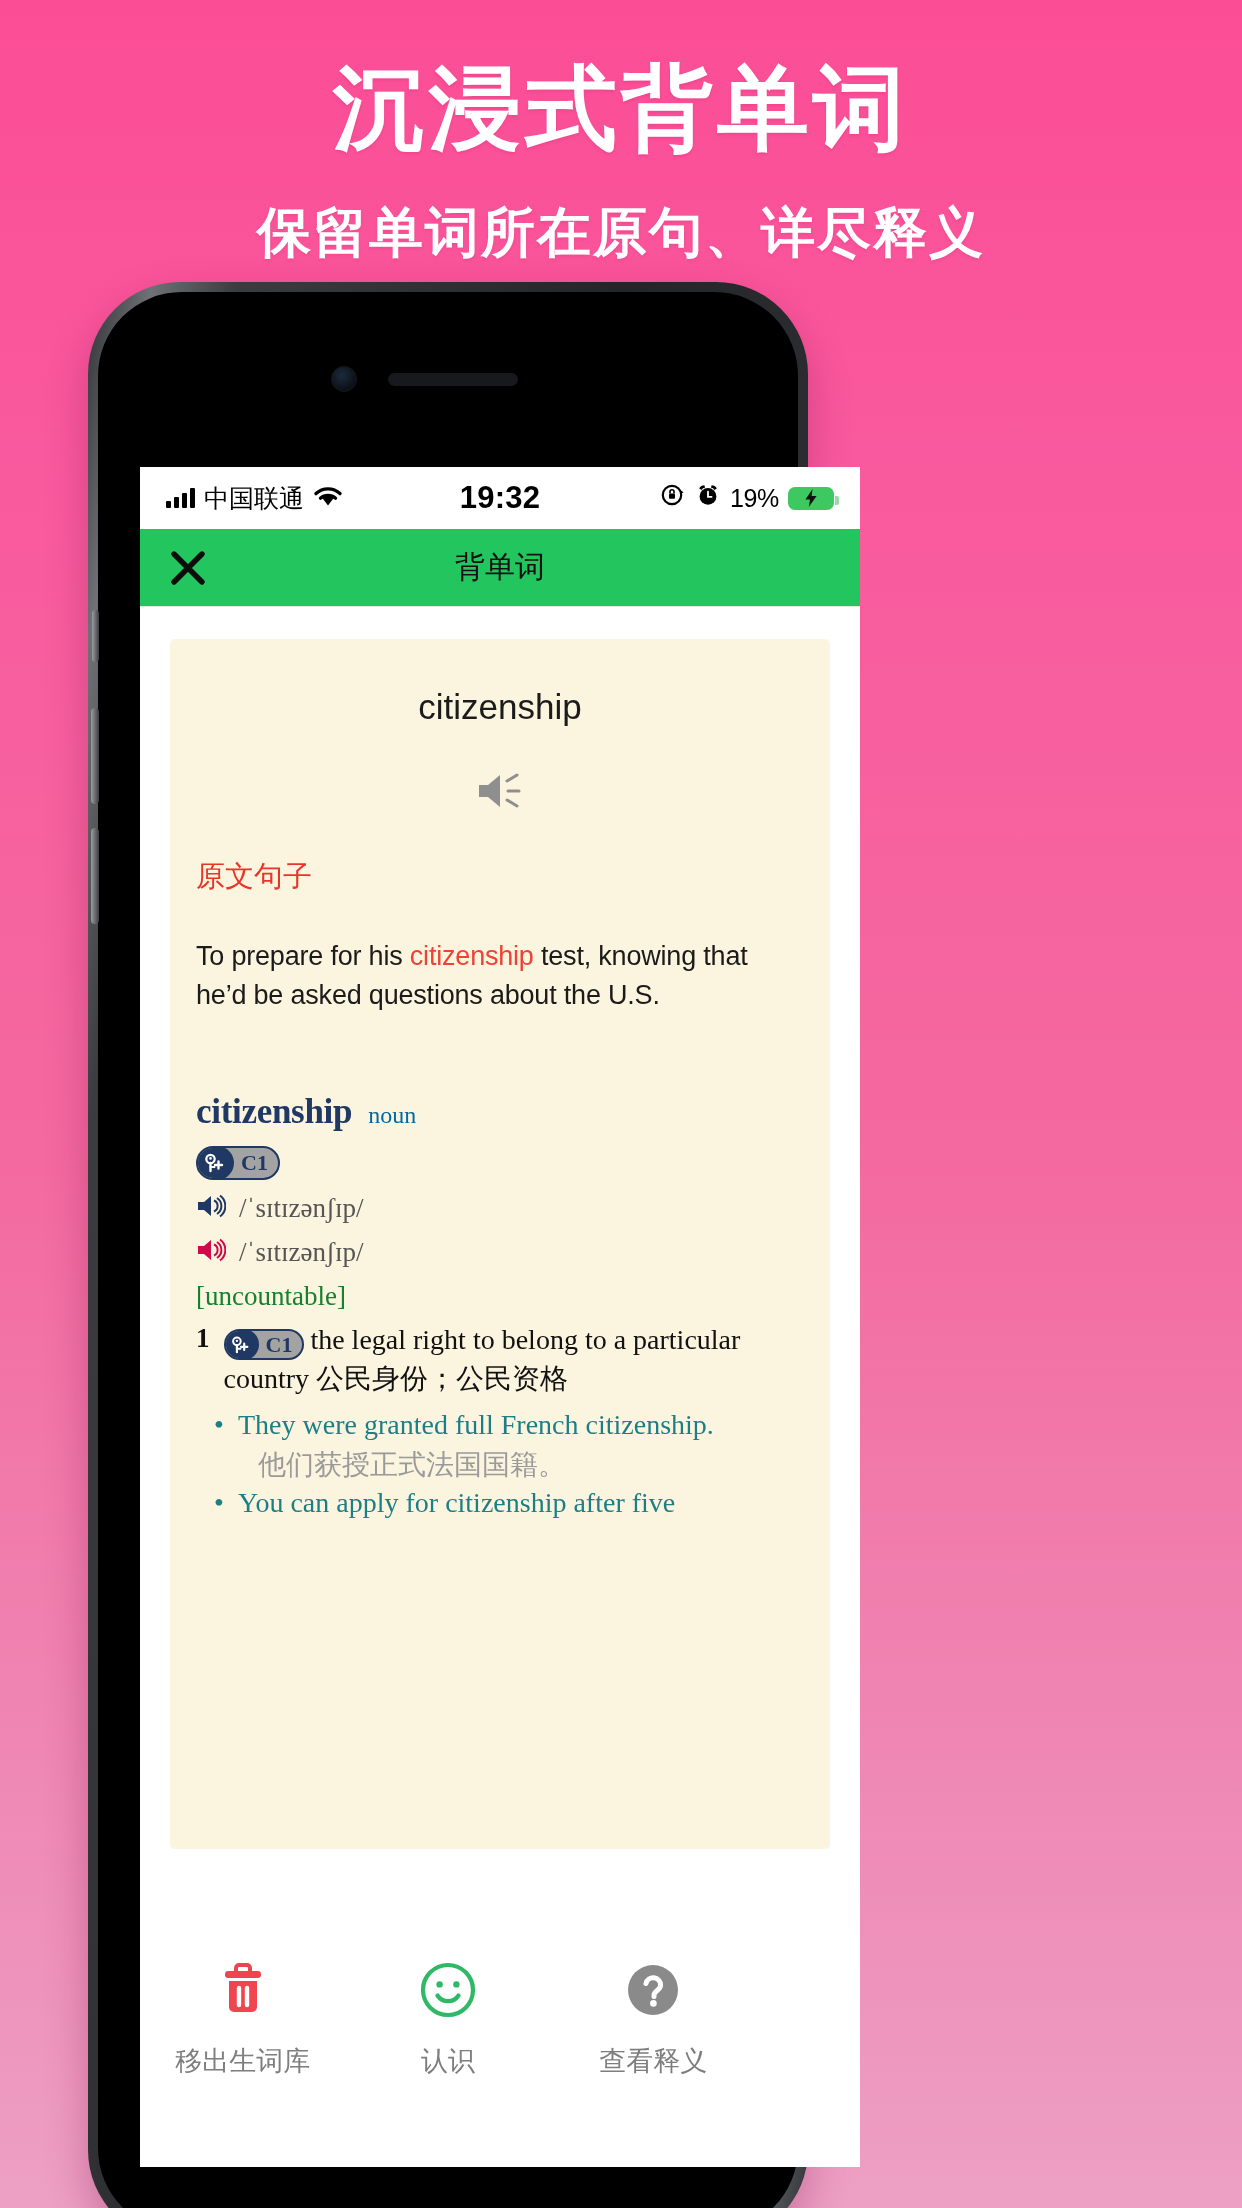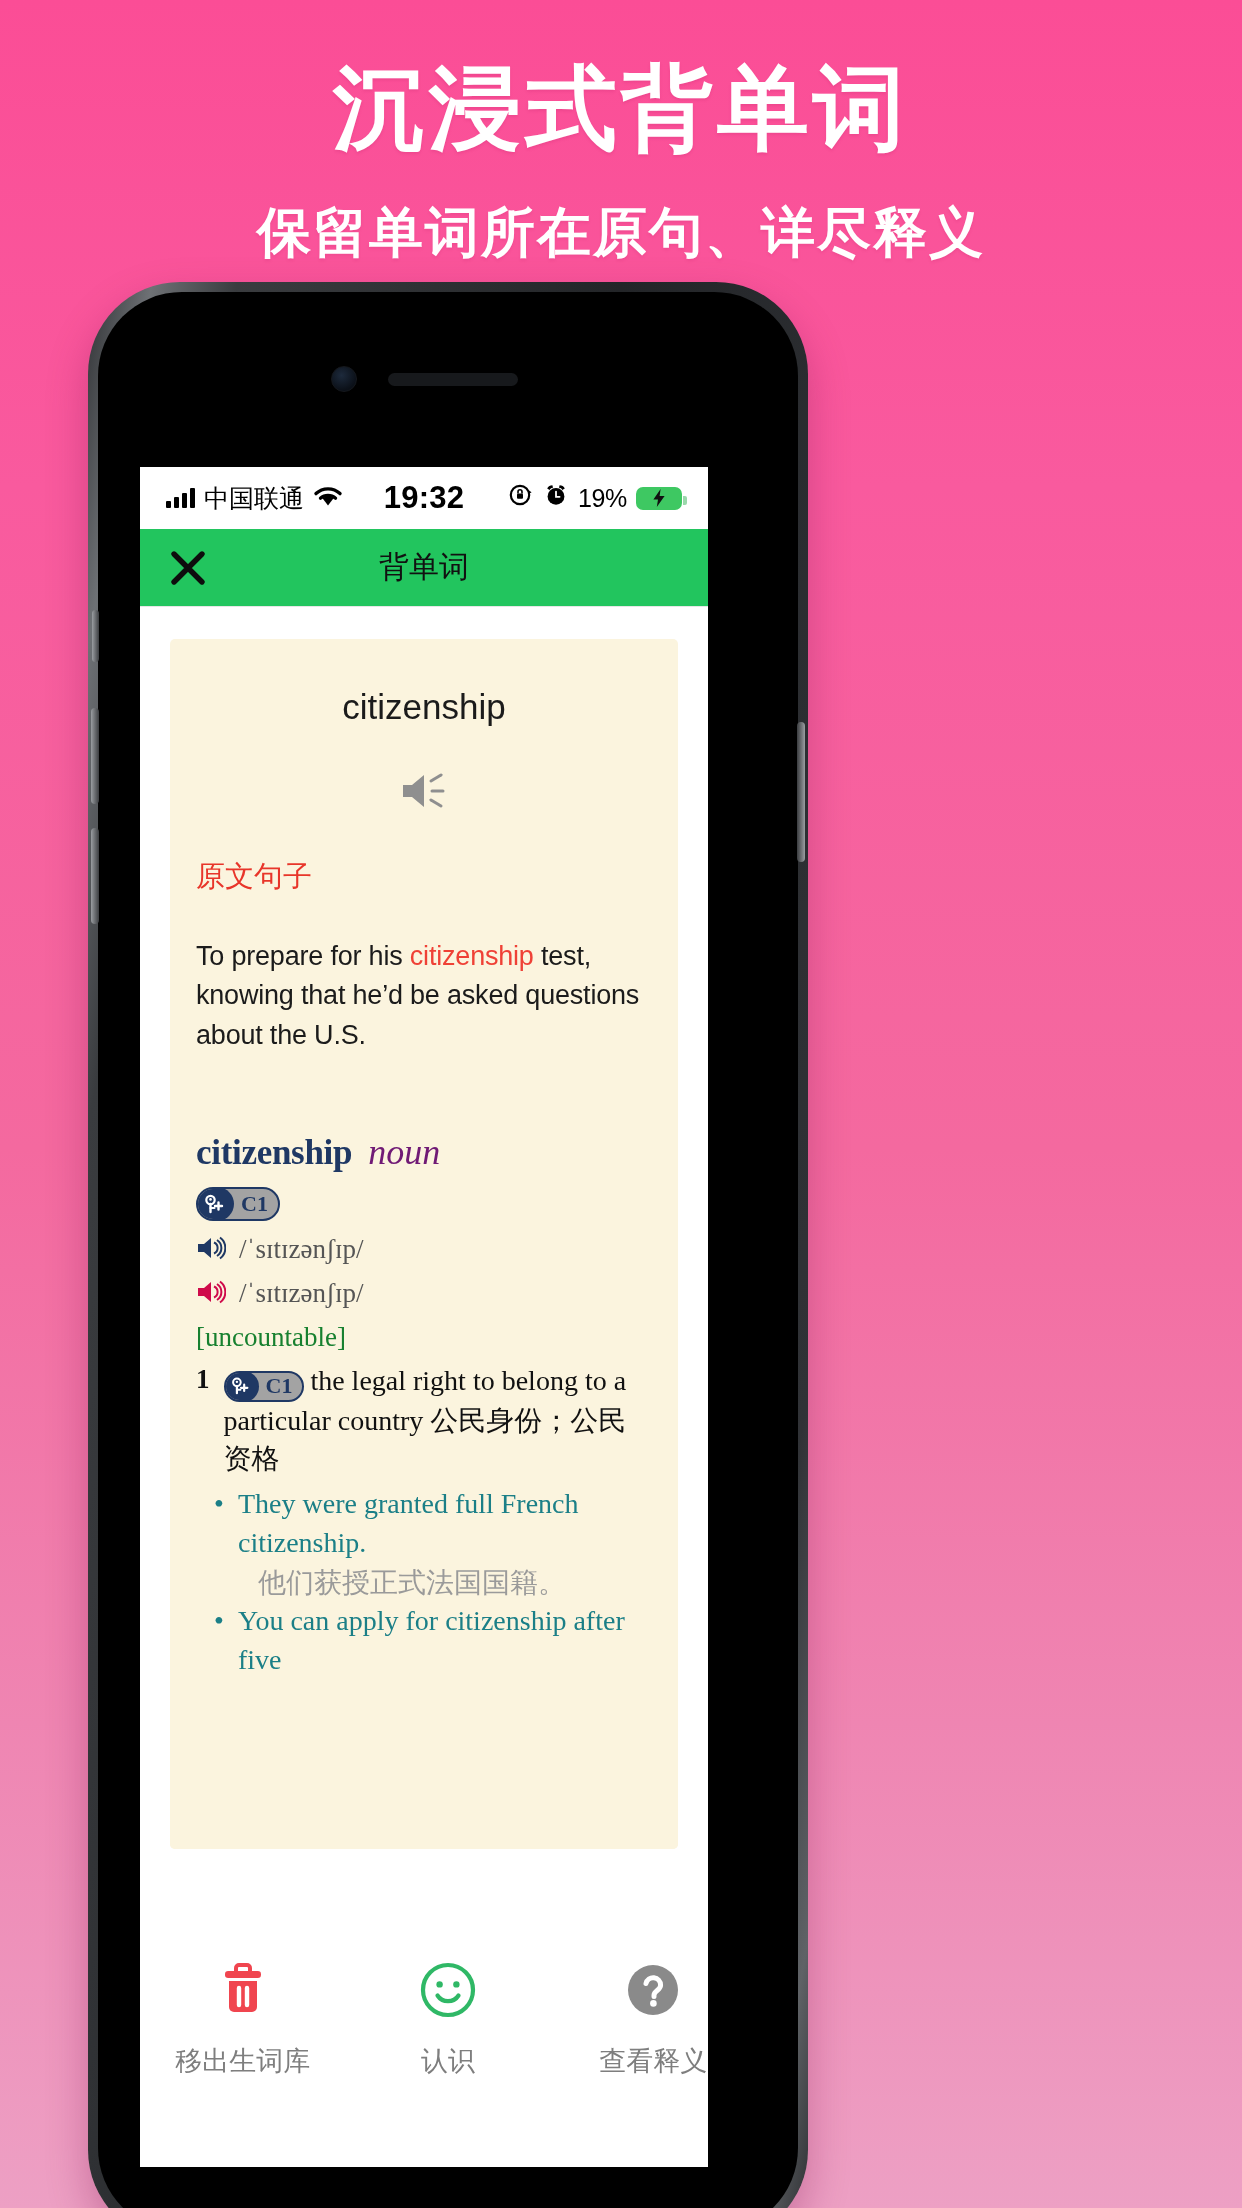--- a/index.html
+++ b/index.html
@@ -63,21 +63,21 @@
   .btn-vup  { position:absolute; left:-7px; top:416px; width:8px; height:96px; border-radius:4px;
     background:linear-gradient(90deg,#9a9da1,#3b3d40); }
   .btn-vdn  { position:absolute; left:-7px; top:536px; width:8px; height:96px; border-radius:4px;
     background:linear-gradient(90deg,#9a9da1,#3b3d40); }
   .btn-pwr  { position:absolute; right:-7px; top:430px; width:8px; height:140px; border-radius:4px;
     background:linear-gradient(270deg,#9a9da1,#3b3d40); }
 
   
   .screen {
     position:absolute; left:42px; top:175px;
-    width:568px; height:1700px;
+    width:720px; height:1700px;
     background:#ffffff;
     overflow:hidden;
   }
 
   
   .statusbar {
     height:62px; display:flex; align-items:center;
     padding:0 26px; color:#000; font-size:25px; font-weight:600;
   }
   .sb-left  { display:flex; align-items:center; gap:9px; flex:1; }
@@ -117,21 +117,21 @@
   .sentence {
     margin-top:40px; font-size:27px; line-height:1.46; color:#1b1b1b;
     letter-spacing:-0.2px;
   }
   .sentence .hl { color:#ef4136; }
 
   
   .dict { margin-top:76px; font-family:"Liberation Serif", serif; }
   .dict-head { display:flex; align-items:baseline; gap:16px; }
   .dict-word { font-size:35px; font-weight:700; color:#1f3864; letter-spacing:-0.3px; }
-  .dict-pos  { font-size:36px; font-style:italic; color:#701a75; }
+  .dict-pos  { font-size:24px; color:#0369a1; }
 
   .cefr {
     display:inline-flex; align-items:center; height:34px; margin-top:14px;
     border:2px solid #1f3864; border-radius:18px; background:#a3a3a3; overflow:hidden;
   }
   .cefr-key {
     width:38px; height:34px; margin:-2px 0 -2px -2px; border-radius:18px;
     background:#1f3864; display:flex; align-items:center; justify-content:center;
   }
   .cefr-lvl { font-size:22px; font-weight:700; color:#1f3864; padding:0 10px 0 7px;

